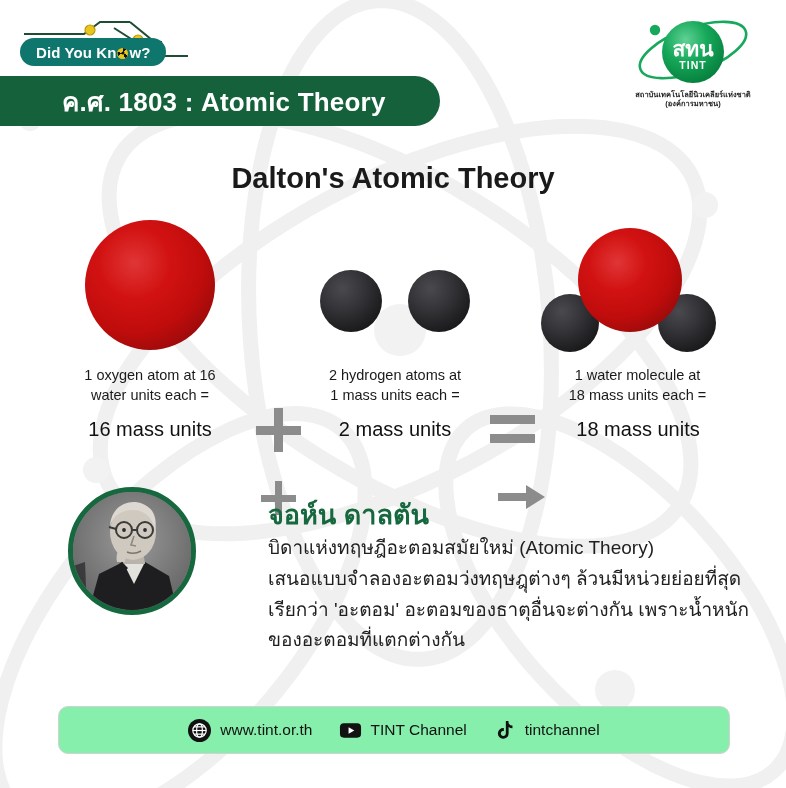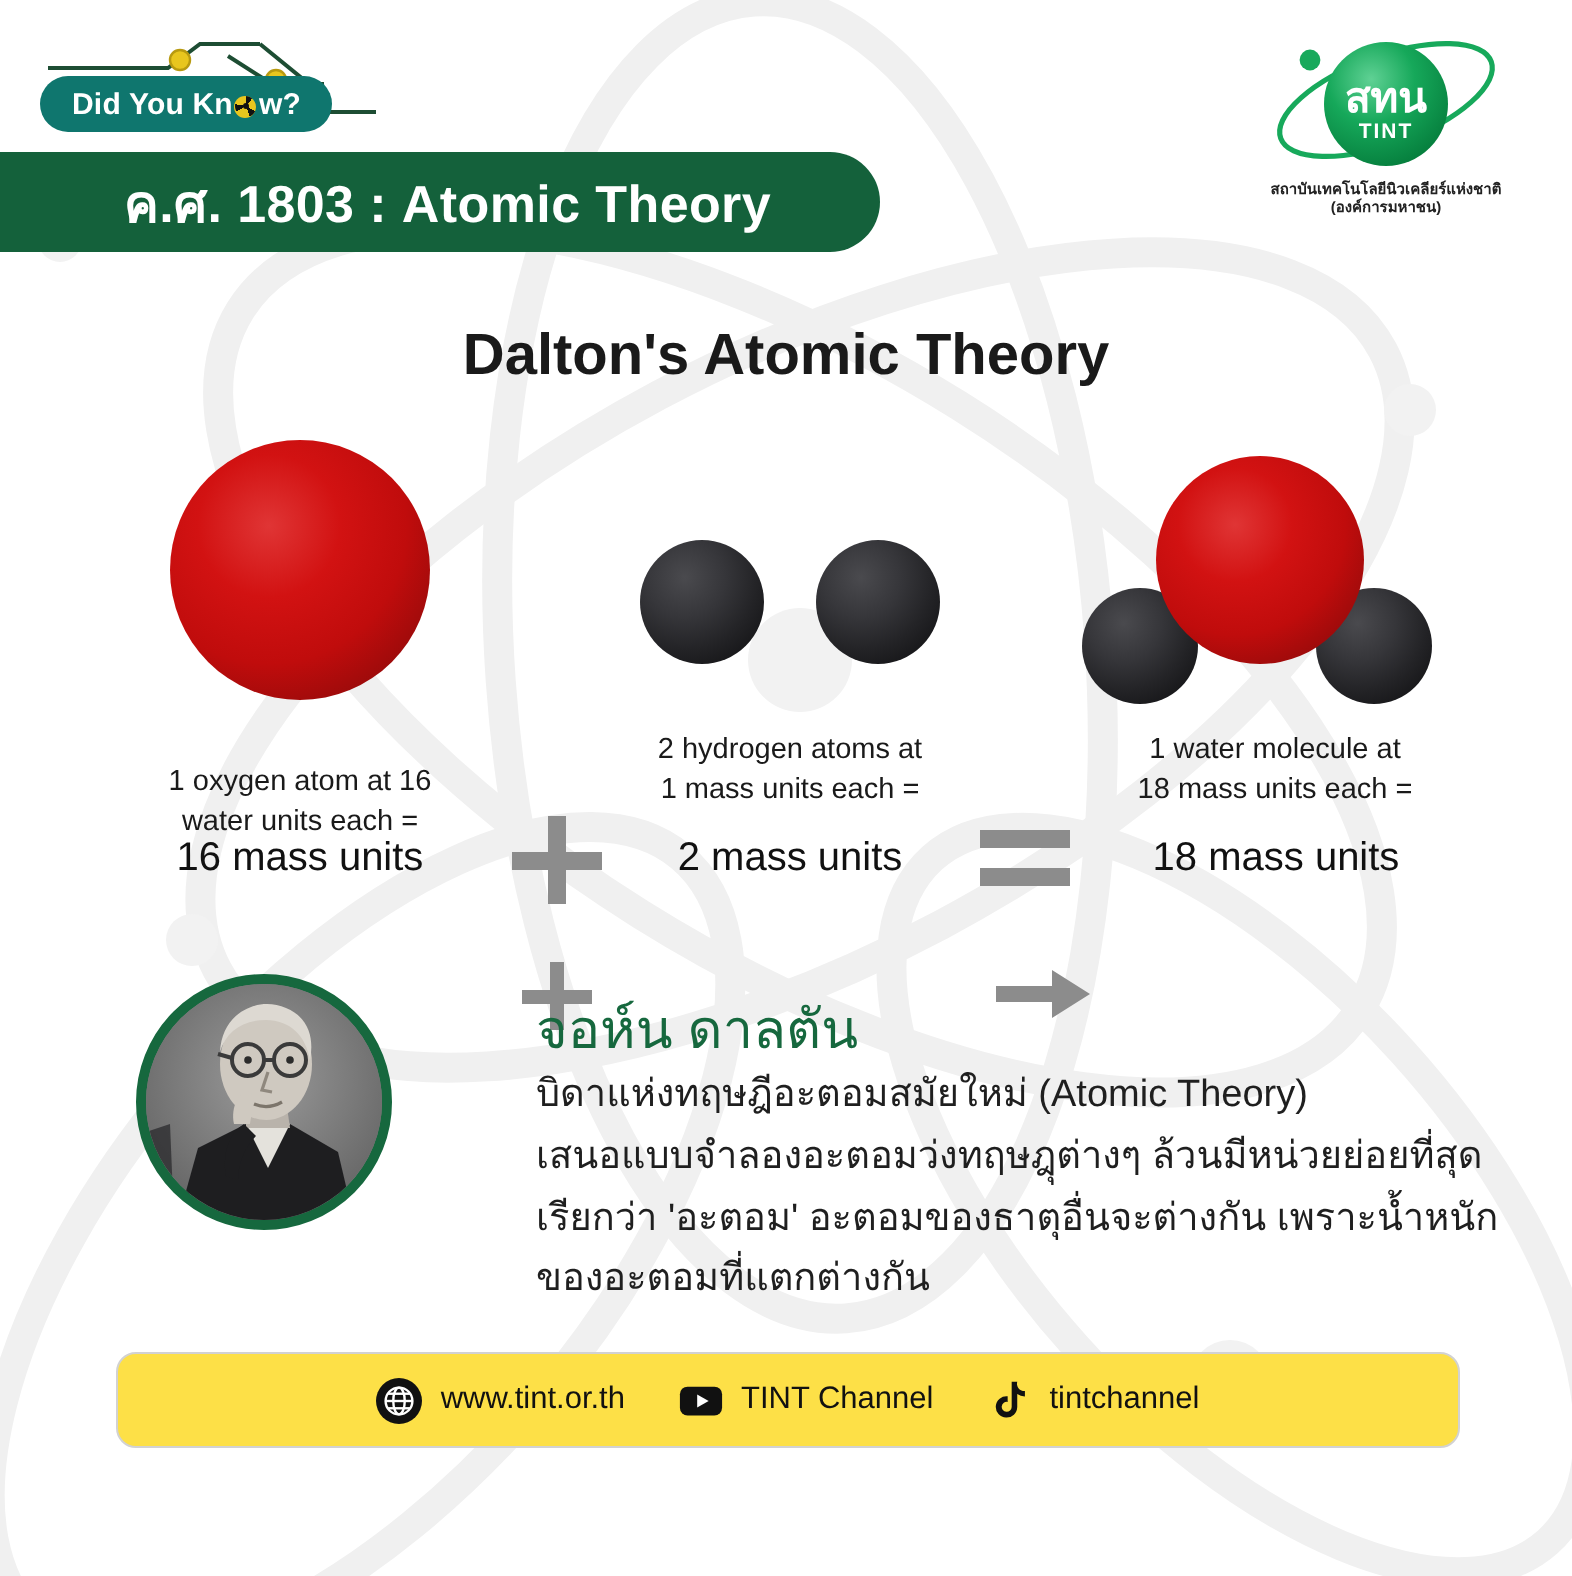--- a/index.html
+++ b/index.html
@@ -206,41 +206,41 @@
   #bio {
     position: absolute;
     left: 268px;
     top: 500px;
     width: 480px;
     z-index: 2;
   }
   #bio-name {
     color: #16683E;
     font-size: 27px;
-    font-weight: normal;
+    font-weight: bold;
     line-height: 1.15;
     margin-bottom: 2px;
   }
   .bio-line {
     color: #1f1f1f;
     font-size: 19px;
     line-height: 1.62;
     white-space: nowrap;
   }
 
   
   #footer {
     position: absolute;
     left: 58px;
-    top: 676px;
+    top: 706px;
     width: 672px;
     height: 48px;
     border: 1px solid #d2d2d2;
     border-radius: 10px;
-    background: #fde047;
+    background: #86efac;
     display: flex;
     align-items: center;
     justify-content: center;
     gap: 26px;
     z-index: 3;
     box-sizing: border-box;
   }
   .footer-item {
     display: flex;
     align-items: center;
@@ -337,21 +337,21 @@
     <div class="sphere sphere-dark" style="left:408px; top:64px; width:62px; height:62px;"></div>
 
     <svg class="op" style="left:498px; top:278px;" width="48" height="26" viewBox="0 0 48 26" xmlns="http://www.w3.org/2000/svg">
       <path d="M0 9 H28 V1 L47 13 L28 25 V17 H0 Z" fill="#8c8c8c"></path>
     </svg>
 
     <div class="sphere sphere-dark" style="left:541px; top:88px; width:58px; height:58px;"></div>
     <div class="sphere sphere-dark" style="left:658px; top:88px; width:58px; height:58px;"></div>
     <div class="sphere sphere-red" style="left:578px; top:22px; width:104px; height:104px;"></div>
 
-    <div class="term-caption" style="left:40px; top:176px; width:220px;">
+    <div class="term-caption" style="left:40px; top:160px; width:220px;">
       <div>1 oxygen atom at 16</div>
       <div>water units each =</div>
     </div>
     <div class="term-caption" style="left:285px; top:160px; width:220px;">
       <div>2 hydrogen atoms at</div>
       <div>1 mass units each =</div>
     </div>
     <div class="term-caption" style="left:530px; top:160px; width:215px;">
       <div>1 water molecule at</div>
       <div>18 mass units each =</div>

